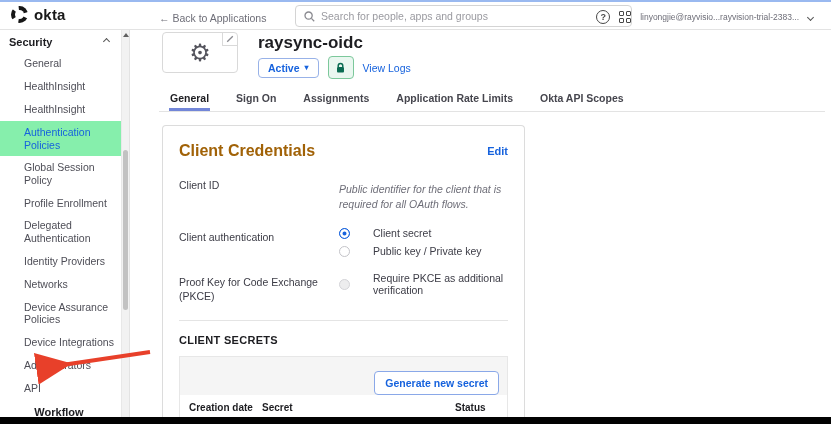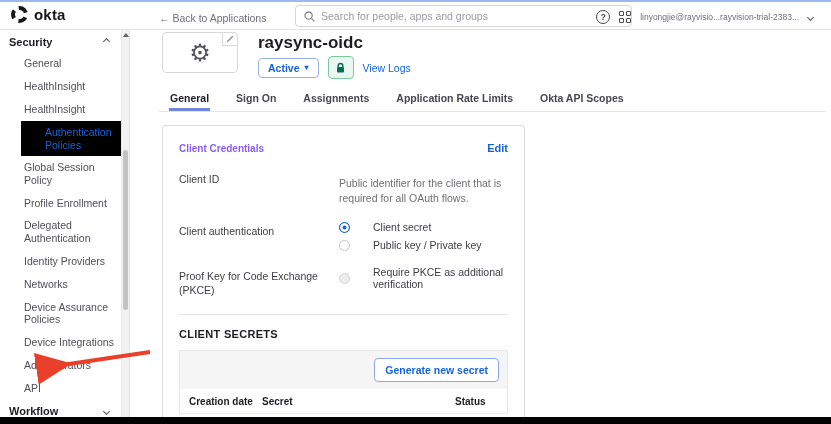--- a/index.html
+++ b/index.html
@@ -26,22 +26,22 @@
   .acct span { font-size:8.5px; color:#6e6e78; }
   .chev { display:inline-block; width:5px; height:5px; border-right:1.3px solid #555; border-bottom:1.3px solid #555; }
   .chev.down { transform:rotate(45deg); }
   .chev.up { transform:rotate(-135deg); }
 
   
   .sidebar { position:absolute; top:30px; left:0; width:121px; bottom:7px; background:#fff; overflow:hidden; }
   .side-head { display:flex; align-items:center; justify-content:space-between; padding:7px 12px 6px 9px; height:22px; }
   .side-head .lbl { font-size:11px; font-weight:bold; color:#1d1d21; }
   .side-item { font-size:10.5px; color:#4e4e57; padding:5px 6px 5px 24px; min-height:23px; display:flex; align-items:center; line-height:1.2; cursor:pointer; }
-  .side-item.selected { color:#1662dd; background:#000000;margin-left:21px; }
-  .side-sect { display:flex; align-items:center; justify-content:space-between; padding:6px 12px 6px 9px; height:23px; cursor:pointer; }
+  .side-item.selected { color:#1662dd; background:#86efac; }
+  .side-sect { display:flex; align-items:center; justify-content:space-between; padding:6px 12px 6px 9px; height:23px; cursor:pointer;flex-direction:column; }
   .side-sect .lbl { font-size:11px; font-weight:bold; color:#1d1d21; }
 
   
   .sb-scroll { position:absolute; top:30px; left:121px; width:9px; bottom:7px; background:#f2f2f2; border-left:1px solid #e8e8e8; border-right:1px solid #e3e3e3; }
   .sb-up { position:absolute; top:3px; left:1px; width:0; height:0; border-left:3px solid transparent; border-right:3px solid transparent; border-bottom:4px solid #606060; }
   .sb-thumb { position:absolute; top:120px; left:1px; width:5px; height:160px; background:#c2c2c2; border-radius:3px; }
 
   
   .main { position:absolute; top:30px; left:131px; right:0; bottom:7px; background:#fff; }
   .back-link { position:absolute; left:159px; top:12px; font-size:10.5px; color:#6e6e78; cursor:pointer; }
@@ -57,43 +57,43 @@
   .btn-green { width:26px; height:23px; border:1px solid #7cc89b; border-radius:4px; background:#eaf7f0; display:flex; align-items:center; justify-content:center; cursor:pointer; }
   .link { color:#1662dd; font-size:10.5px; cursor:pointer; }
 
   .tabs { position:absolute; left:159px; top:88px; right:6px; display:flex; gap:25px; border-bottom:1px solid #e3e3e3; padding:0 0 0 10px; }
   .tab { font-size:10.5px; font-weight:bold; color:#46464e; padding:4px 1px 7px; cursor:pointer; }
   .tab.active { color:#1d1d21; border-bottom:3px solid #7286d8; padding-bottom:4px; }
 
   
   .card { position:absolute; left:162px; top:125px; width:363px; bottom:0; border:1px solid #dcdcdc; border-bottom:none; border-radius:4px 4px 0 0; background:#fff; padding:0 16px; overflow:hidden; }
   .card-head { display:flex; justify-content:space-between; align-items:center; margin-top:16px; }
-  .card-title { font-size:10px; font-weight:bold; color:#8b5cf6; }
+  .card-title { font-size:16px; font-weight:bold; color:#a16207; }
   .edit-link { font-size:11px; color:#1662dd; font-weight:bold; cursor:pointer; }
 
   .frow { display:flex; margin-top:15px; }
   .flabel { width:160px; font-size:10.5px; color:#3c3c46; padding-top:4px; line-height:1.3; flex-shrink:0; }
   .fval { flex:1; }
   .idline { display:flex; gap:4px; align-items:center; }
   .idbox { width:141px; height:22px; background:#f2f2f3; border-radius:3px; font-size:10px; color:#6e6e78; display:flex; align-items:center; padding:0 8px; }
   .copy-btn { width:26px; height:22px; border:1px solid #98b2e8; border-radius:3px; background:#fff; display:flex; align-items:center; justify-content:center; cursor:pointer; }
-  .help-text { margin-top:7px; font-size:10.5px; color:#6e6e78; line-height:1.45; width:182px; }
+  .help-text { margin-top:7px; font-size:10.5px; color:#6e6e78; line-height:1.45; width:182px;font-style:italic; }
 
   .radio-row { display:flex; align-items:center; gap:23px; margin-bottom:6px; }
   .radio { width:11px; height:11px; border-radius:50%; flex-shrink:0; }
   .radio.on { background:#1662dd; border:1px solid #1662dd; box-shadow:inset 0 0 0 2.5px #fff; }
   .radio.off { background:#fff; border:1px solid #c3c3c8; }
   .radio.dis { background:#ededee; border:1px solid #d4d4d8; }
   .opt-label { font-size:10.5px; color:#3c3c46; }
 
   .divider { border-top:1px solid #e4e4e4; margin-top:16px; }
   .sect-title { margin-top:13px; font-size:11px; font-weight:bold; color:#1d1d21; letter-spacing:0.3px; }
 
   .secrets-box { margin-top:10px; border:1px solid #e7e7e7; border-bottom:none; }
-  .secrets-toolbar { background:#f5f5f5; height:38px; display:flex; align-items:center; justify-content:flex-end; padding:0 8px; }
+  .secrets-toolbar { background:#f5f5f5; height:38px; display:flex; align-items:flex-end; justify-content:flex-end; padding:0 8px; }
   .gen-btn { border:1px solid #8aa8e8; border-radius:4px; background:#fff; color:#1662dd; font-size:10.5px; font-weight:bold; padding:5px 10px; cursor:pointer; }
   .stable { width:100%; border-collapse:collapse; }
   .stable th { text-align:left; font-size:10px; color:#1d1d21; padding:7px 0 6px; border-bottom:1px solid #ececec; background:#fff; }
   .th-date, .td-date { width:82px; padding-left:9px !important; }
   .th-status, .td-status { width:52px; }
 
   .bottom-bar { position:absolute; left:0; bottom:0; width:100%; height:7px; background:#020202; }
   .annot { position:absolute; left:0; top:0; pointer-events:none; }
   .caret { font-size:8px; }
 </style>

